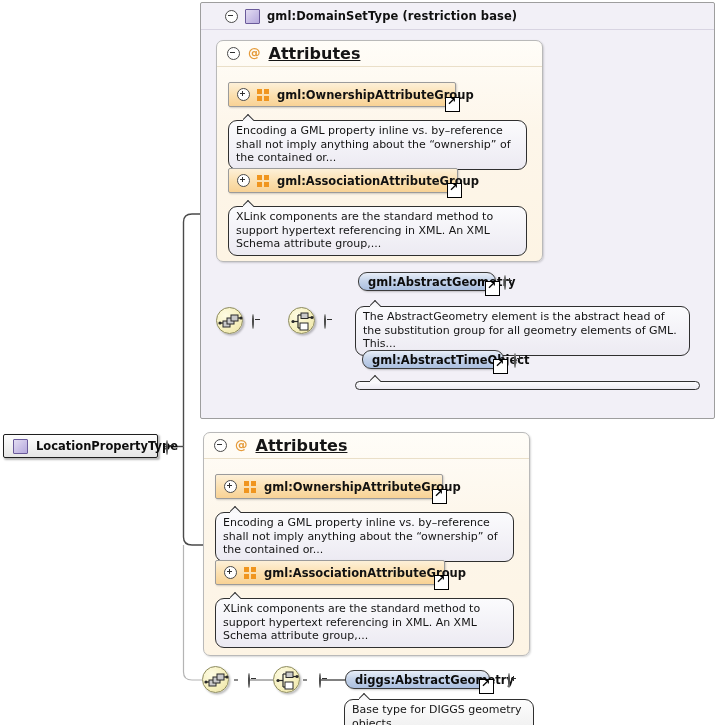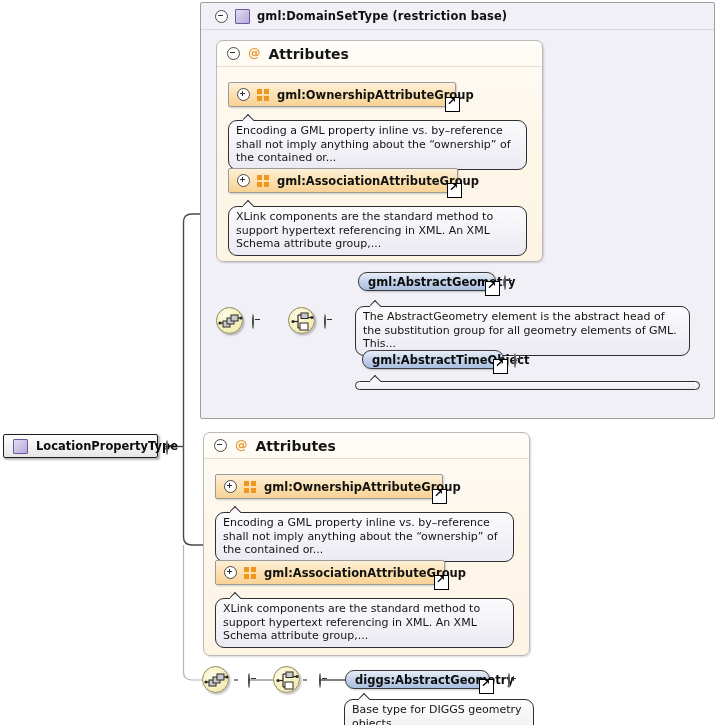--- a/index.html
+++ b/index.html
@@ -9,21 +9,21 @@
     font-size:11px;color:#1a1a1a;
     -webkit-font-smoothing:antialiased;
   }
   .abs{position:absolute;box-sizing:border-box;}
 
   
   .ct-box{
     background:#f2f0f7;border:1px solid #9e9e9e;border-radius:2px;
   }
   .ct-header{
-    display:flex;align-items:center;gap:7px;padding-left:14px;height:26px;
+    display:flex;align-items:center;gap:7px;padding-left:24px;height:26px;
     border-bottom:1px solid #d8d4e2;
   }
   .ct-title{font-size:11.5px;font-weight:bold;color:#101010;letter-spacing:.1px;white-space:nowrap;}
 
   
   .type-swatch{
     width:13px;height:13px;border:1px solid #6a5a9a;border-radius:1px;
     background:linear-gradient(135deg,#e3ddf2 0%,#c9bfe6 55%,#b6aadd 100%);
     flex:0 0 auto;
   }
@@ -45,21 +45,21 @@
   .attr-box{
     background:linear-gradient(180deg,#fffdf8 0%,#fdf6ea 40%,#fdf4e4 100%);
     border:1px solid #b9b9b9;border-radius:7px;
     box-shadow:1px 1px 2px rgba(0,0,0,.16);
   }
   .attr-header{
     display:flex;align-items:center;gap:8px;padding-left:10px;height:25px;
     border-bottom:1px solid #eadfc8;
   }
   .at-glyph{color:#e59b3a;font-size:12.5px;font-weight:bold;line-height:1;}
-  .attr-title{font-size:14px;font-weight:bold;color:#151515;}
+  .attr-title{font-size:16px;font-weight:bold;color:#151515;text-decoration:underline;}
 
   
   .ag-box{
     height:25px;display:flex;align-items:center;gap:7px;padding-left:8px;
     background:linear-gradient(180deg,#fdf0d8 0%,#fbdfae 55%,#f8d295 100%);
     border:1px solid #9b9b9b;border-radius:2px;
     box-shadow:1px 1px 2px rgba(0,0,0,.18);
   }
   .ag-label{font-size:11.5px;font-weight:bold;color:#121212;white-space:nowrap;}
   .ag-icon{width:13px;height:12px;position:relative;flex:0 0 auto;}

